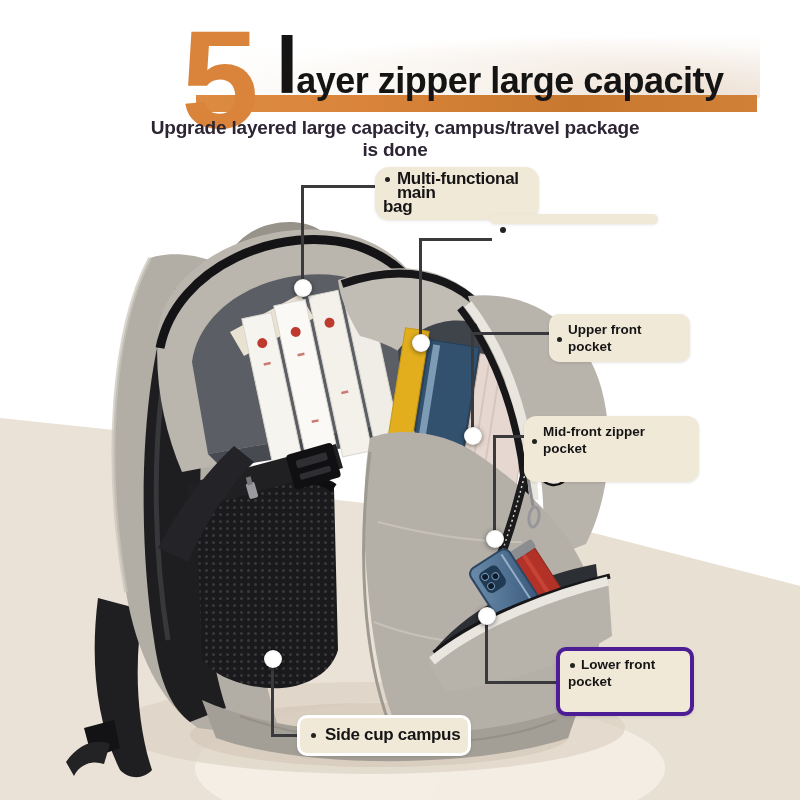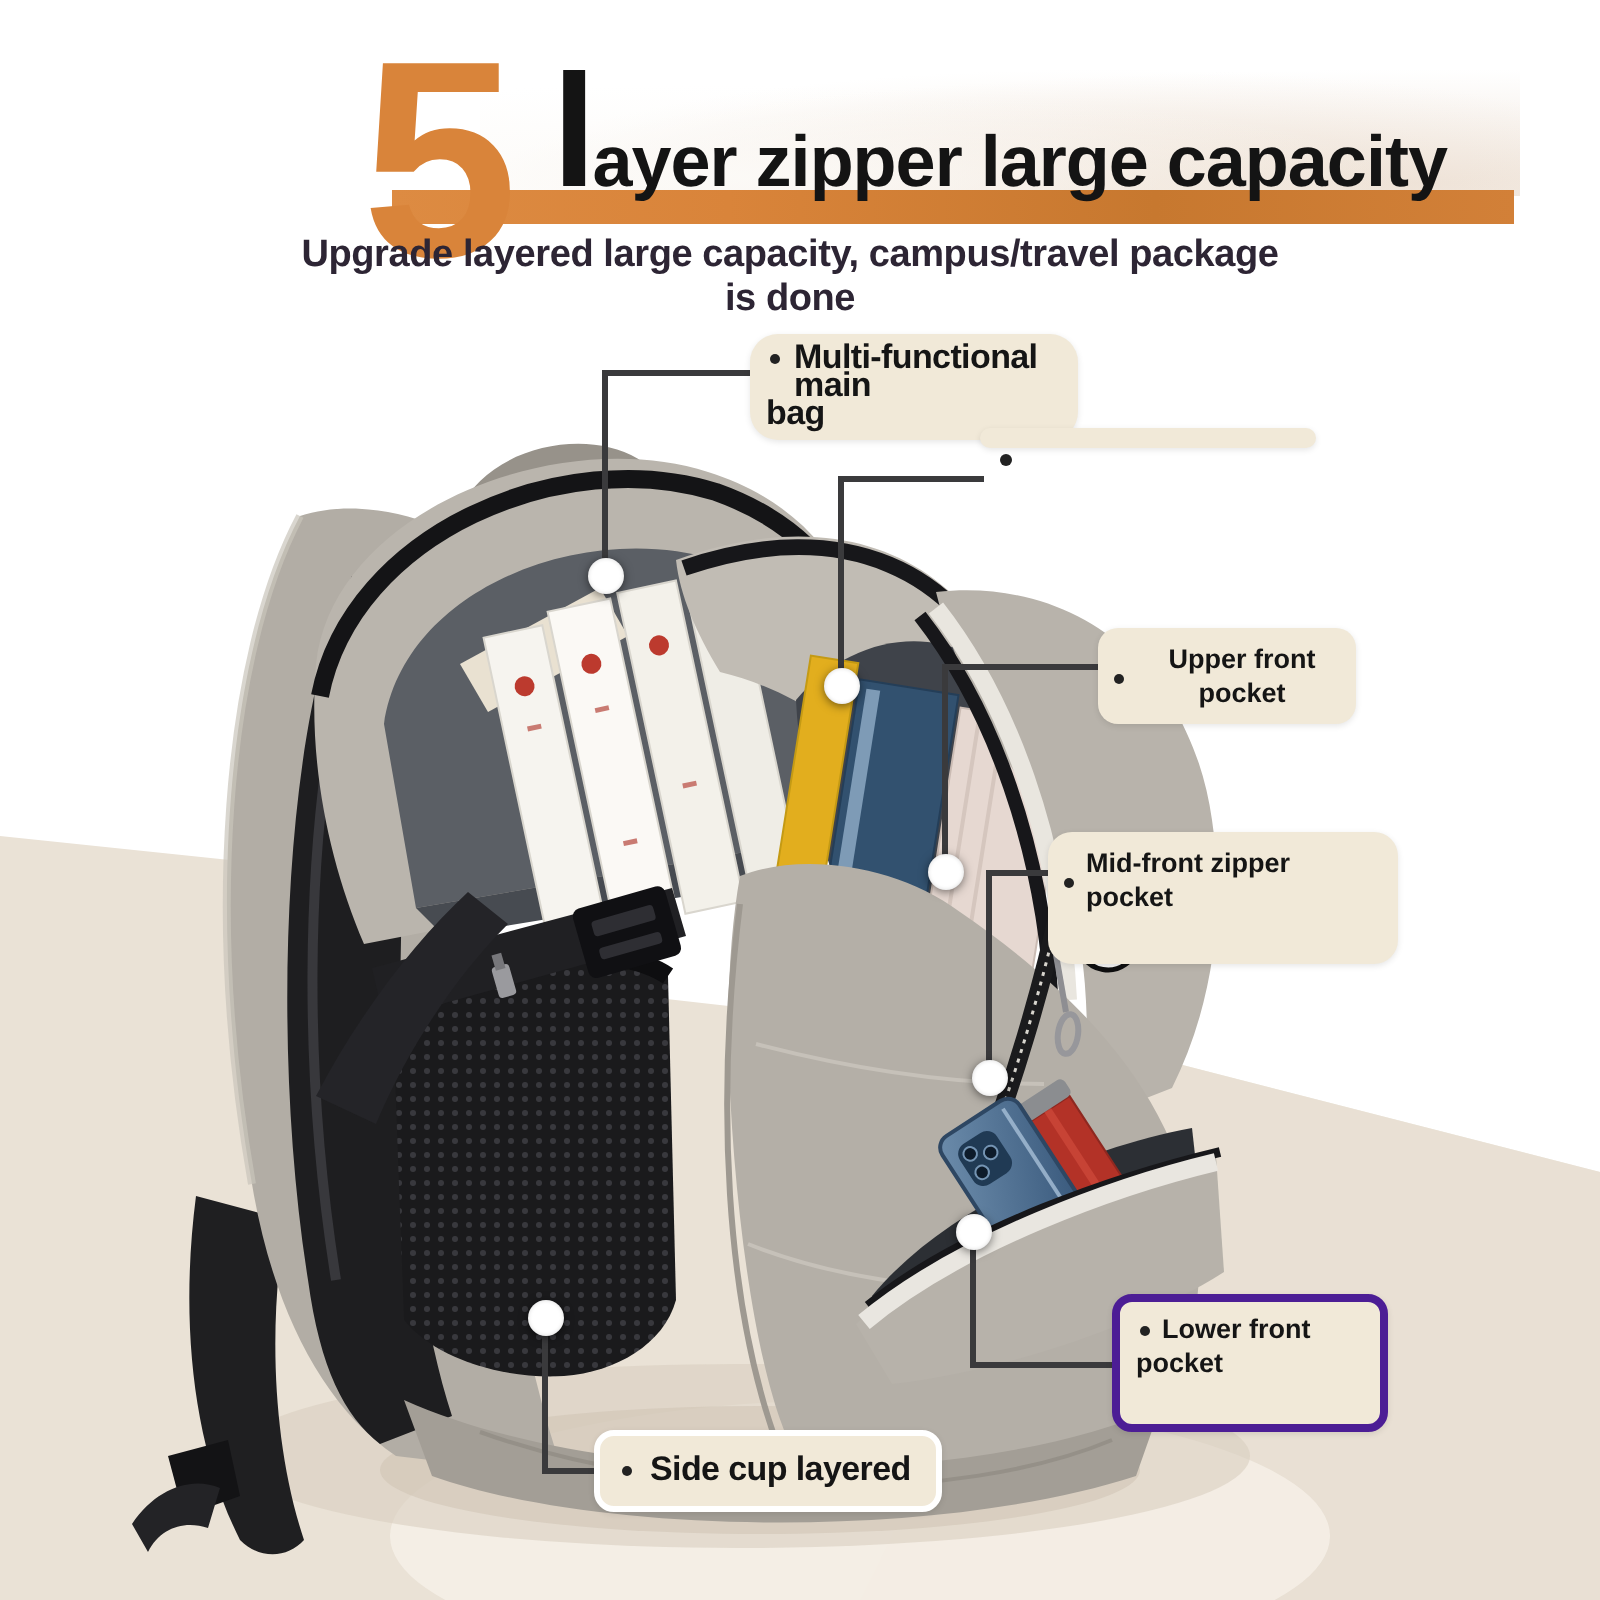--- a/index.html
+++ b/index.html
@@ -31,21 +31,21 @@
   .callout{position:absolute;background:var(--label_box_bg);border-radius:10px;color:#151515;
            font-weight:bold;z-index:40;box-shadow:0 1px 3px rgba(0,0,0,.10);}
   .callout .ln{display:block;}
   .bullet{position:absolute;width:5px;height:5px;border-radius:50%;background:#222;}
   .co-main{left:375px;top:167px;width:150px;padding:5px 6px 6px 8px;font-size:17px;
            line-height:14px;letter-spacing:-0.3px;border-radius:14px;}
   .co-main .l1{margin-left:14px;} .co-main .bullet{left:10px;top:10px;}
   .co-sub{left:490px;top:214px;width:156px;padding:4px 4px 6px 8px;font-size:19.5px;
           line-height:21px;border-radius:8px;letter-spacing:-0.5px;}
   .co-sub .l1{margin-left:16px;} .co-sub .bullet{left:10px;top:13px;width:6px;height:6px;}
-  .co-upper{left:549px;top:314px;width:106px;padding:7px 4px 7px 19px;font-size:13.5px;line-height:17px;text-align:center;}
+  .co-upper{left:549px;top:314px;width:106px;padding:7px 16px 7px 19px;font-size:13.5px;line-height:17px;}
   .co-upper .bullet{left:8px;top:23px;}
   .co-mid{left:524px;top:416px;width:152px;padding:7px 4px 25px 19px;font-size:13.5px;
           line-height:17px;border-radius:12px;}
   .co-mid .bullet{left:8px;top:23px;}
   .co-lower{left:556px;top:647px;width:118px;padding:5px 4px 22px 8px;font-size:13.5px;
             line-height:17px;border:4px solid #4c1d95;}
   .co-lower .l1{margin-left:13px;} .co-lower .bullet{left:10px;top:12px;}
   .co-side{left:297px;top:715px;width:154px;padding:8px 4px 9px 10px;font-size:17px;
            line-height:18px;border:3px solid #fff;letter-spacing:-0.3px;}
   .co-side .l1{margin-left:15px;} .co-side .bullet{left:11px;top:15px;}
@@ -229,16 +229,16 @@
     <span class="ln l1">Mid-front zipper</span>
     <span class="ln l2">pocket</span>
   </div>
   <div class="callout co-lower">
     <span class="bullet"></span>
     <span class="ln l1">Lower front</span>
     <span class="ln l2">pocket</span>
   </div>
   <div class="callout co-side">
     <span class="bullet"></span>
-    <span class="ln l1">Side cup layered</span>
+    <span class="ln l1">Side cup campus</span>
   </div>
 
 </div>
 
 </body></html>

